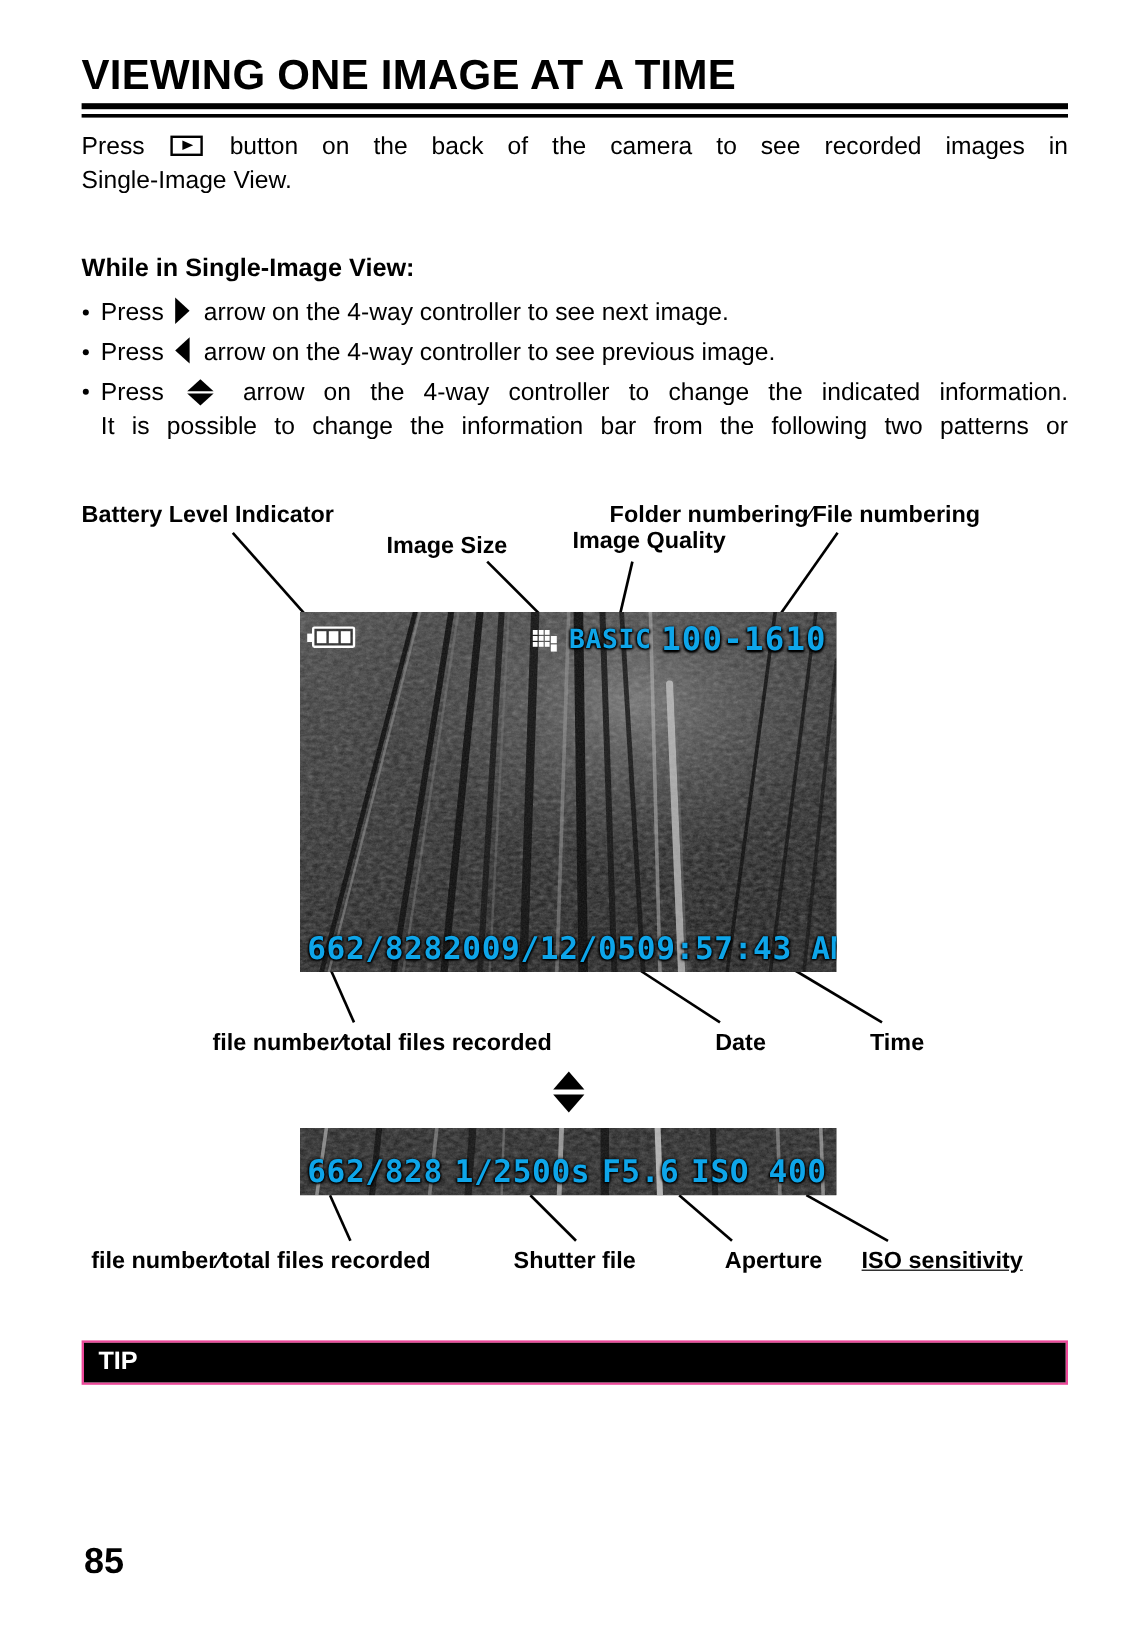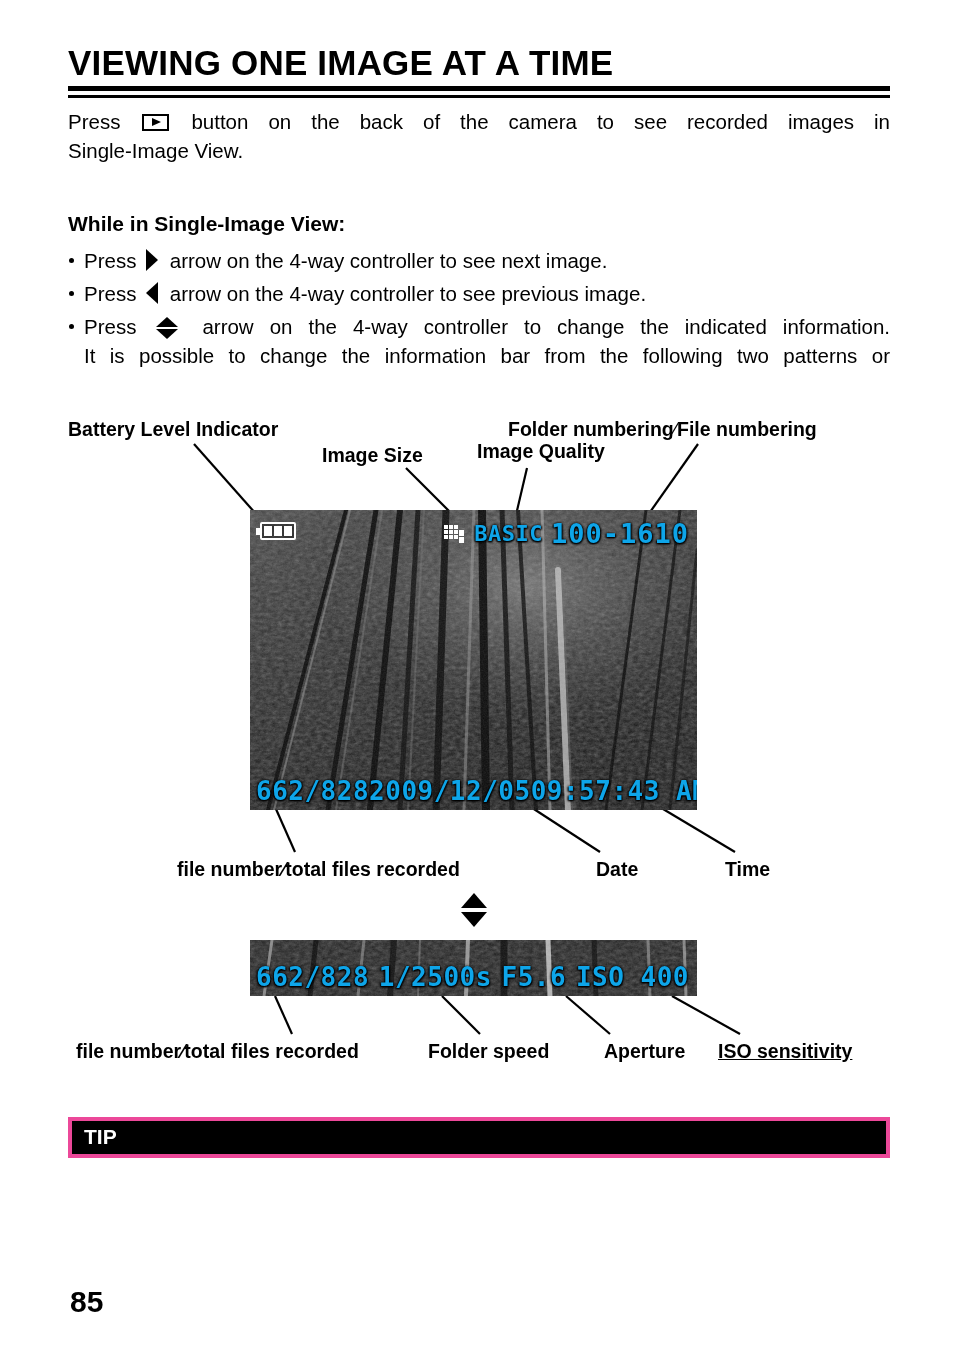--- a/index.html
+++ b/index.html
@@ -332,21 +332,21 @@
     border-left: 13px solid transparent;
     border-right: 13px solid transparent;
   }
 
   
   .tip-box {
     position: absolute;
     left: 68px;
     top: 1117px;
     width: 822px;
-    border: 4px solid #ec4899;
+    border: 2px solid #ec4899;
     box-sizing: border-box;
     background: #14b8a6;
   }
   .tip-header {
     background: #000;
     color: #fff;
     font-size: 21px;
     font-weight: bold;
     padding: 3px 12px 5px 12px;
     line-height: 25px;
@@ -444,21 +444,21 @@
 
   <div class="callout" style="left:508px; top:418px;">
     <span>Folder numbering</span><span class="slash-sep">⁄</span><span>File numbering</span>
   </div>
 
   <div class="callout" style="left:177px; top:858px;">file number⁄total files recorded</div>
   <div class="callout" style="left:596px; top:858px;">Date</div>
   <div class="callout" style="left:725px; top:858px;">Time</div>
 
   <div class="callout" style="left:76px; top:1040px;">file number⁄total files recorded</div>
-  <div class="callout" style="left:428px; top:1040px;">Folder speed</div>
+  <div class="callout" style="left:428px; top:1040px;">Shutter file</div>
   <div class="callout" style="left:604px; top:1040px;">Aperture</div>
   <div class="callout" style="left:718px; top:1040px;text-decoration:underline;">ISO sensitivity</div>
 
   <svg class="leaders" viewBox="0 0 954 1357">
 
     <line x1="194" y1="444" x2="272" y2="532" stroke="#000" stroke-width="2.2"></line>
 
     <line x1="406" y1="468" x2="470" y2="532" stroke="#000" stroke-width="2.2"></line>
 
     <line x1="527" y1="468" x2="512" y2="532" stroke="#000" stroke-width="2.2"></line>

